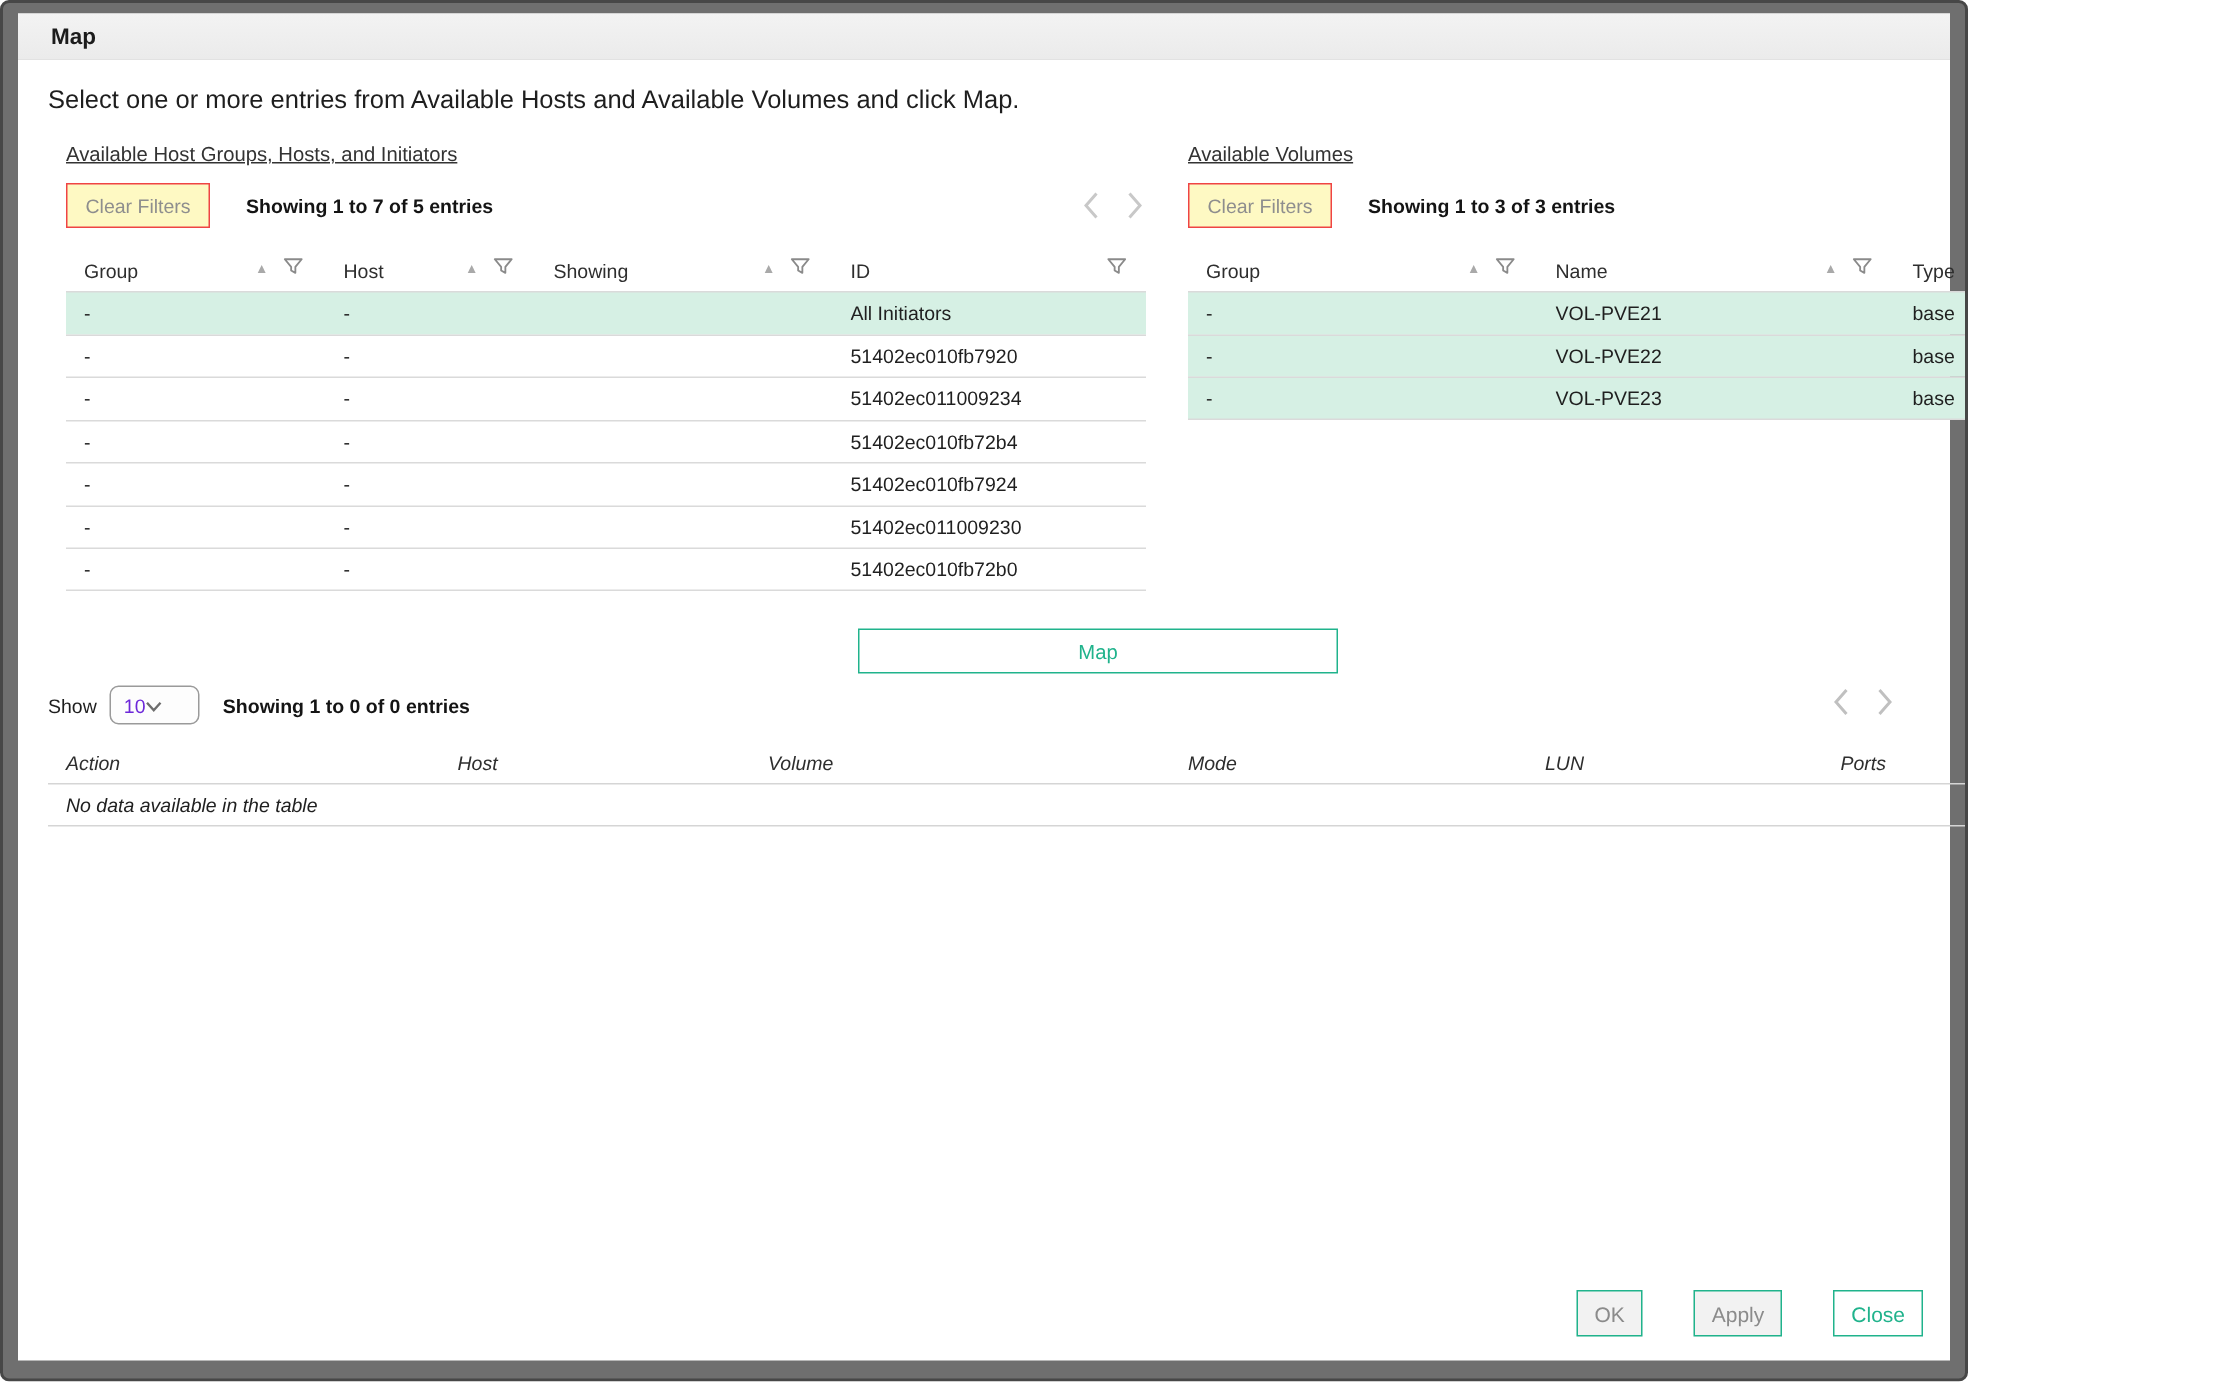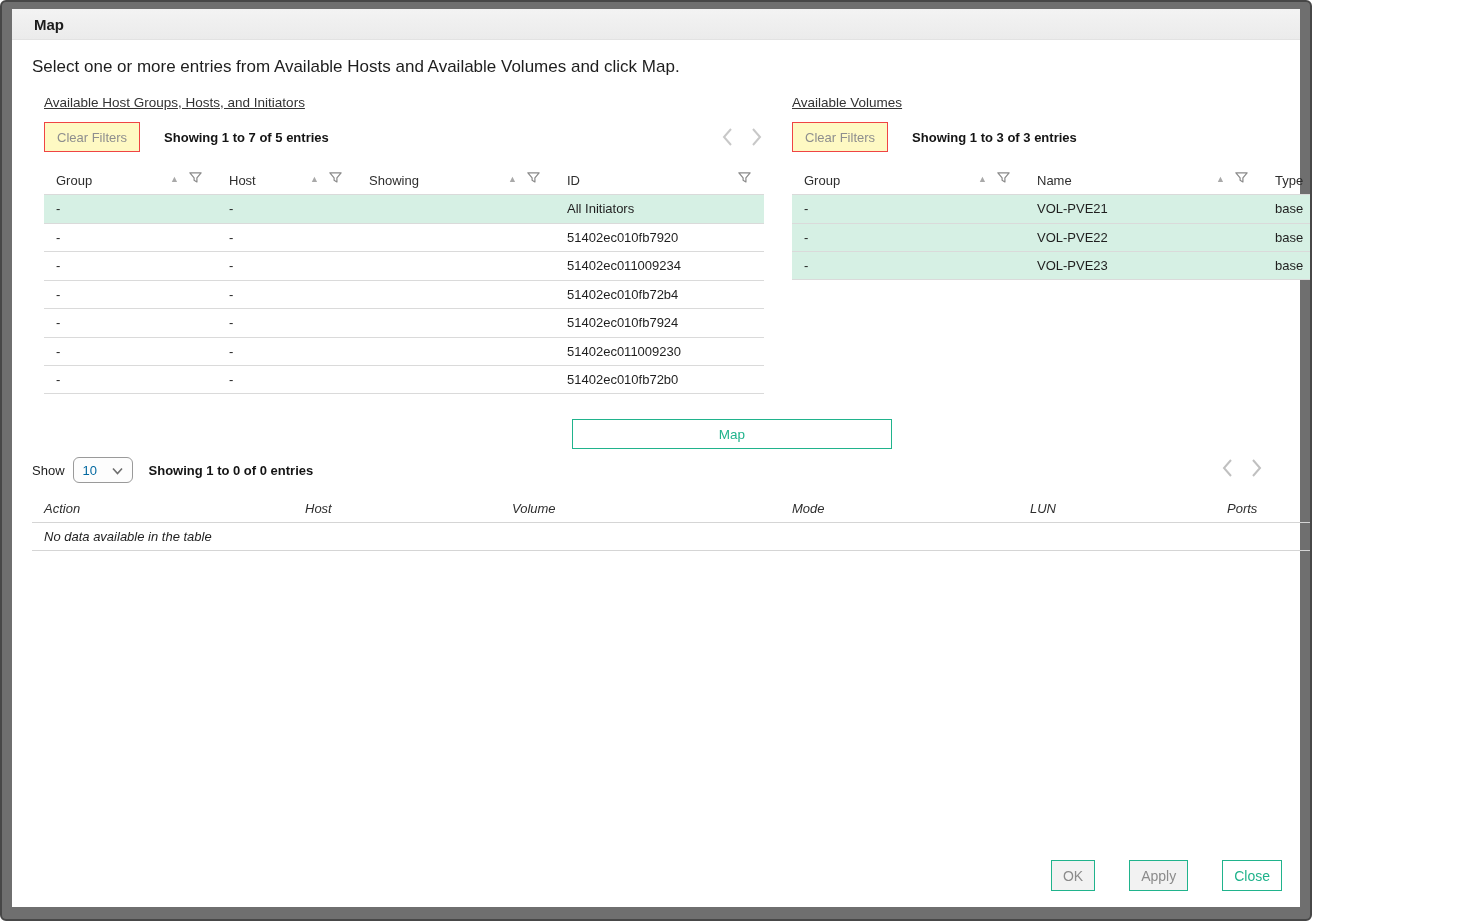--- a/index.html
+++ b/index.html
@@ -45,21 +45,21 @@
   .trow .cell { overflow:hidden; white-space:nowrap; }
 
   .btn-map { position:absolute; left:560px; top:410px; width:320px; height:30px;
              background:#ffffff; border:1px solid #20b38c; color:#20b38c;
              font-size:13.5px; font-family:inherit; cursor:pointer; }
 
   .show-row { position:absolute; left:20px; top:448px; display:flex; align-items:center;
               font-size:13px; color:#1e1e1e; }
   .page-size { margin:0 12px 0 8px; width:60px; height:26px; background:#fdfdfd;
                border:1px solid #9a9a9a; border-radius:6px; display:flex; align-items:center;
-               justify-content:space-between; padding:0 9px; cursor:pointer; color:#0369a1; }
+               padding:0 9px; cursor:pointer; color:#6d28d9; }
   .show-row .showing { margin-left:4px; }
   .show-pager { position:absolute; right:36px; top:448px; display:flex; gap:16px; }
 
   .map-table { position:absolute; left:20px; top:486px; width:1400px;font-style:italic; }
   .map-thead { display:flex; align-items:center; height:28px; padding-left:12px;
                font-size:13px; color:#2e2e2e; border-bottom:1px solid #d5d5d5; }
   .map-thead .mc1{width:261px} .map-thead .mc2{width:207px} .map-thead .mc3{width:280px}
   .map-thead .mc4{width:238px} .map-thead .mc5{width:197px} .map-thead .mc6{width:205px}
   .map-empty { display:flex; align-items:center; height:28px; padding-left:12px;
                font-size:13px; color:#1f1f1f; border-bottom:1px solid #d5d5d5; }

